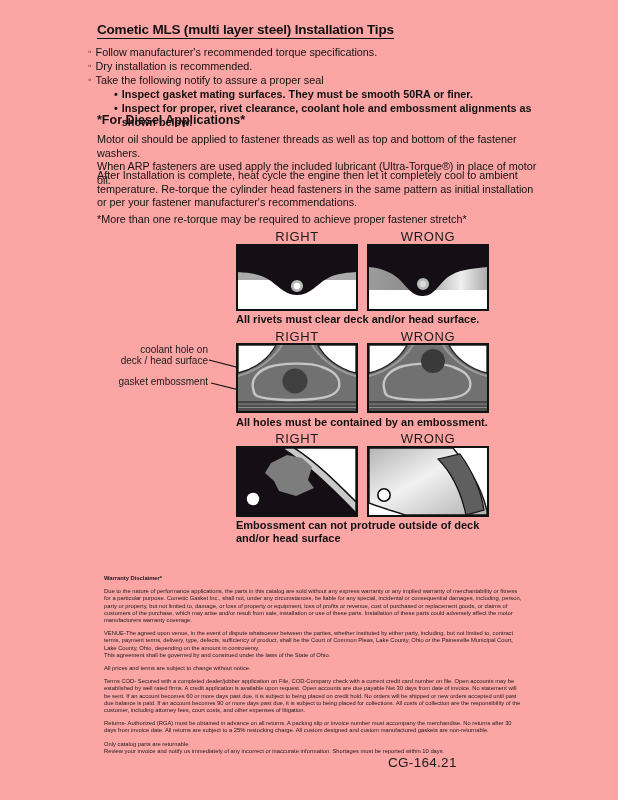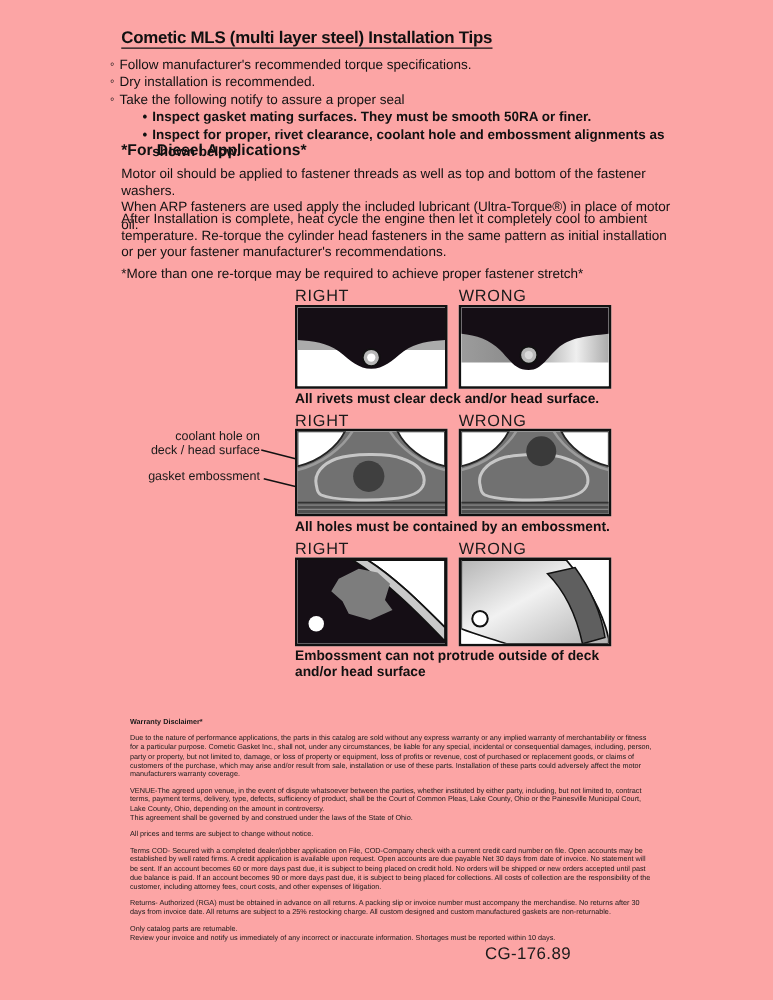--- a/index.html
+++ b/index.html
@@ -15,21 +15,21 @@
   .tip-item::before{content:"◦";margin-right:4px;font-size:10px;line-height:14px;}
   .subtip-item{display:flex;margin-left:26px;font-weight:bold;}
   .subtip-item::before{content:"•";margin-right:4px;line-height:14px;}
 
   .diesel-heading{position:absolute;left:97px;top:113px;font-size:12.5px;font-weight:bold;}
   .para{position:absolute;left:97px;width:440px;font-size:10.8px;line-height:13.5px;}
   .para1{top:133px;}
   .para2{top:169px;}
   .note{position:absolute;left:97px;top:213px;font-size:10.8px;}
 
-  .rw-label{position:absolute;width:122px;font-size:13px;letter-spacing:0.6px;color:#1a1a1a;}
+  .rw-label{position:absolute;width:122px;text-align:center;font-size:13px;letter-spacing:0.6px;color:#1a1a1a;}
   .dbox{position:absolute;width:122px;border:2px solid #111;box-sizing:border-box;background:#fff;}
   .dbox svg{display:block;width:100%;height:100%;}
   .caption{position:absolute;left:236px;font-size:11px;font-weight:bold;line-height:12.5px;}
 
   .callout{position:absolute;text-align:right;font-size:10px;line-height:11px;color:#1a1a1a;}
   .callout-coolant{left:98px;top:344px;width:110px;}
   .callout-embossment{left:98px;top:376px;width:110px;}
   .leader-lines{position:absolute;left:205px;top:350px;width:100px;height:50px;}
 
   .legal{position:absolute;left:104px;top:575px;width:418px;font-size:5.8px;line-height:7.2px;color:#1a1a1a;}
@@ -179,15 +179,15 @@
     <p class="lp">Due to the nature of performance applications, the parts in this catalog are sold without any express warranty or any implied warranty of merchantability or fitness for a particular purpose.  Cometic Gasket Inc., shall not, under any circumstances, be liable for any special, incidental or consequential damages, including, person, party or property, but not limited to, damage, or loss of property or equipment, loss of profits or revenue, cost of purchased or replacement goods, or claims of customers of the purchase, which may arise and/or result from sale, installation or use of these parts.  Installation of these parts could adversely affect the motor manufacturers warranty coverage.</p>
     <p class="lp preline">VENUE-The agreed upon venue, in the event of dispute whatsoever between the parties, whether instituted by either party, including, but not limited to, contract terms, payment terms, delivery, type, defects, sufficiency of product, shall be the Court of Common Pleas, Lake County, Ohio or the Painesville Municipal Court, Lake County, Ohio, depending on the amount in controversy.
 This agreement shall be governed by and construed under the laws of the State of Ohio.</p>
     <p class="lp">All prices and terms are subject to change without notice.</p>
     <p class="lp">Terms COD- Secured with a completed dealer/jobber application on File, COD-Company check with a current credit card number on file.  Open accounts may be established by well rated firms.  A credit application is available upon request.  Open accounts are due payable Net 30 days from date of invoice.  No statement will be sent.  If an account becomes 60 or more days past due, it is subject to being placed on credit hold.  No orders will be shipped or new orders accepted until past due balance is paid.  If an account becomes 90 or more days past due, it is subject to being placed for collections.  All costs of collection are the responsibility of the customer, including attorney fees, court costs, and other expenses of litigation.</p>
     <p class="lp">Returns- Authorized (RGA) must be obtained in advance on all returns.  A packing slip or invoice number must accompany the merchandise.  No returns after 30 days from invoice date.  All returns are subject to a 25% restocking charge.  All custom designed and custom manufactured gaskets are non-returnable.</p>
     <p class="lp preline">Only catalog parts are returnable.
 Review your invoice and notify us immediately of any incorrect or inaccurate information.  Shortages must be reported within 10 days.</p>
   </div>
 
-  <div class="footer-code">CG-176.89</div>
+  <div class="footer-code">CG-164.21</div>
 
 </div>
 
 </body></html>

